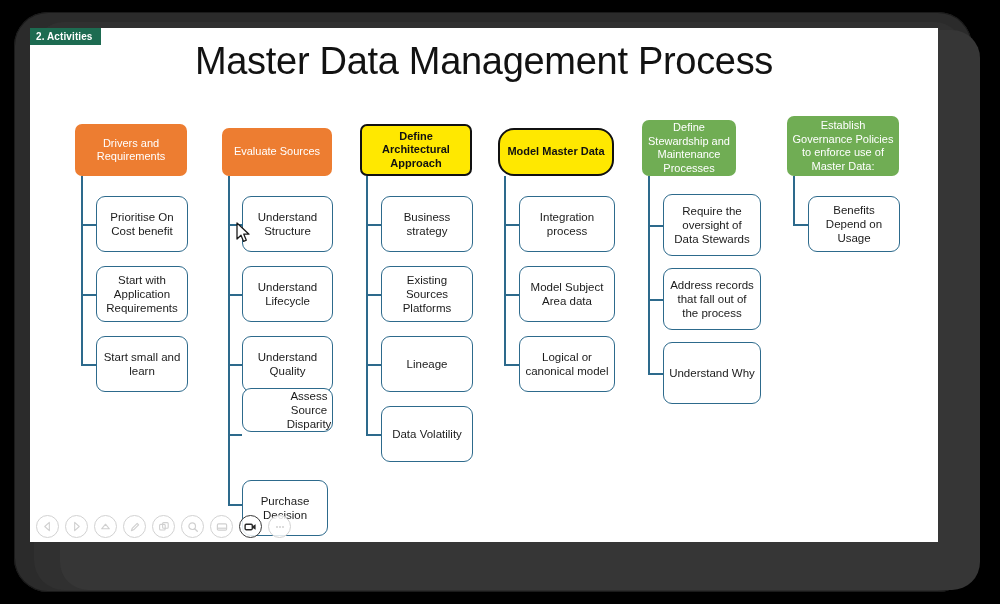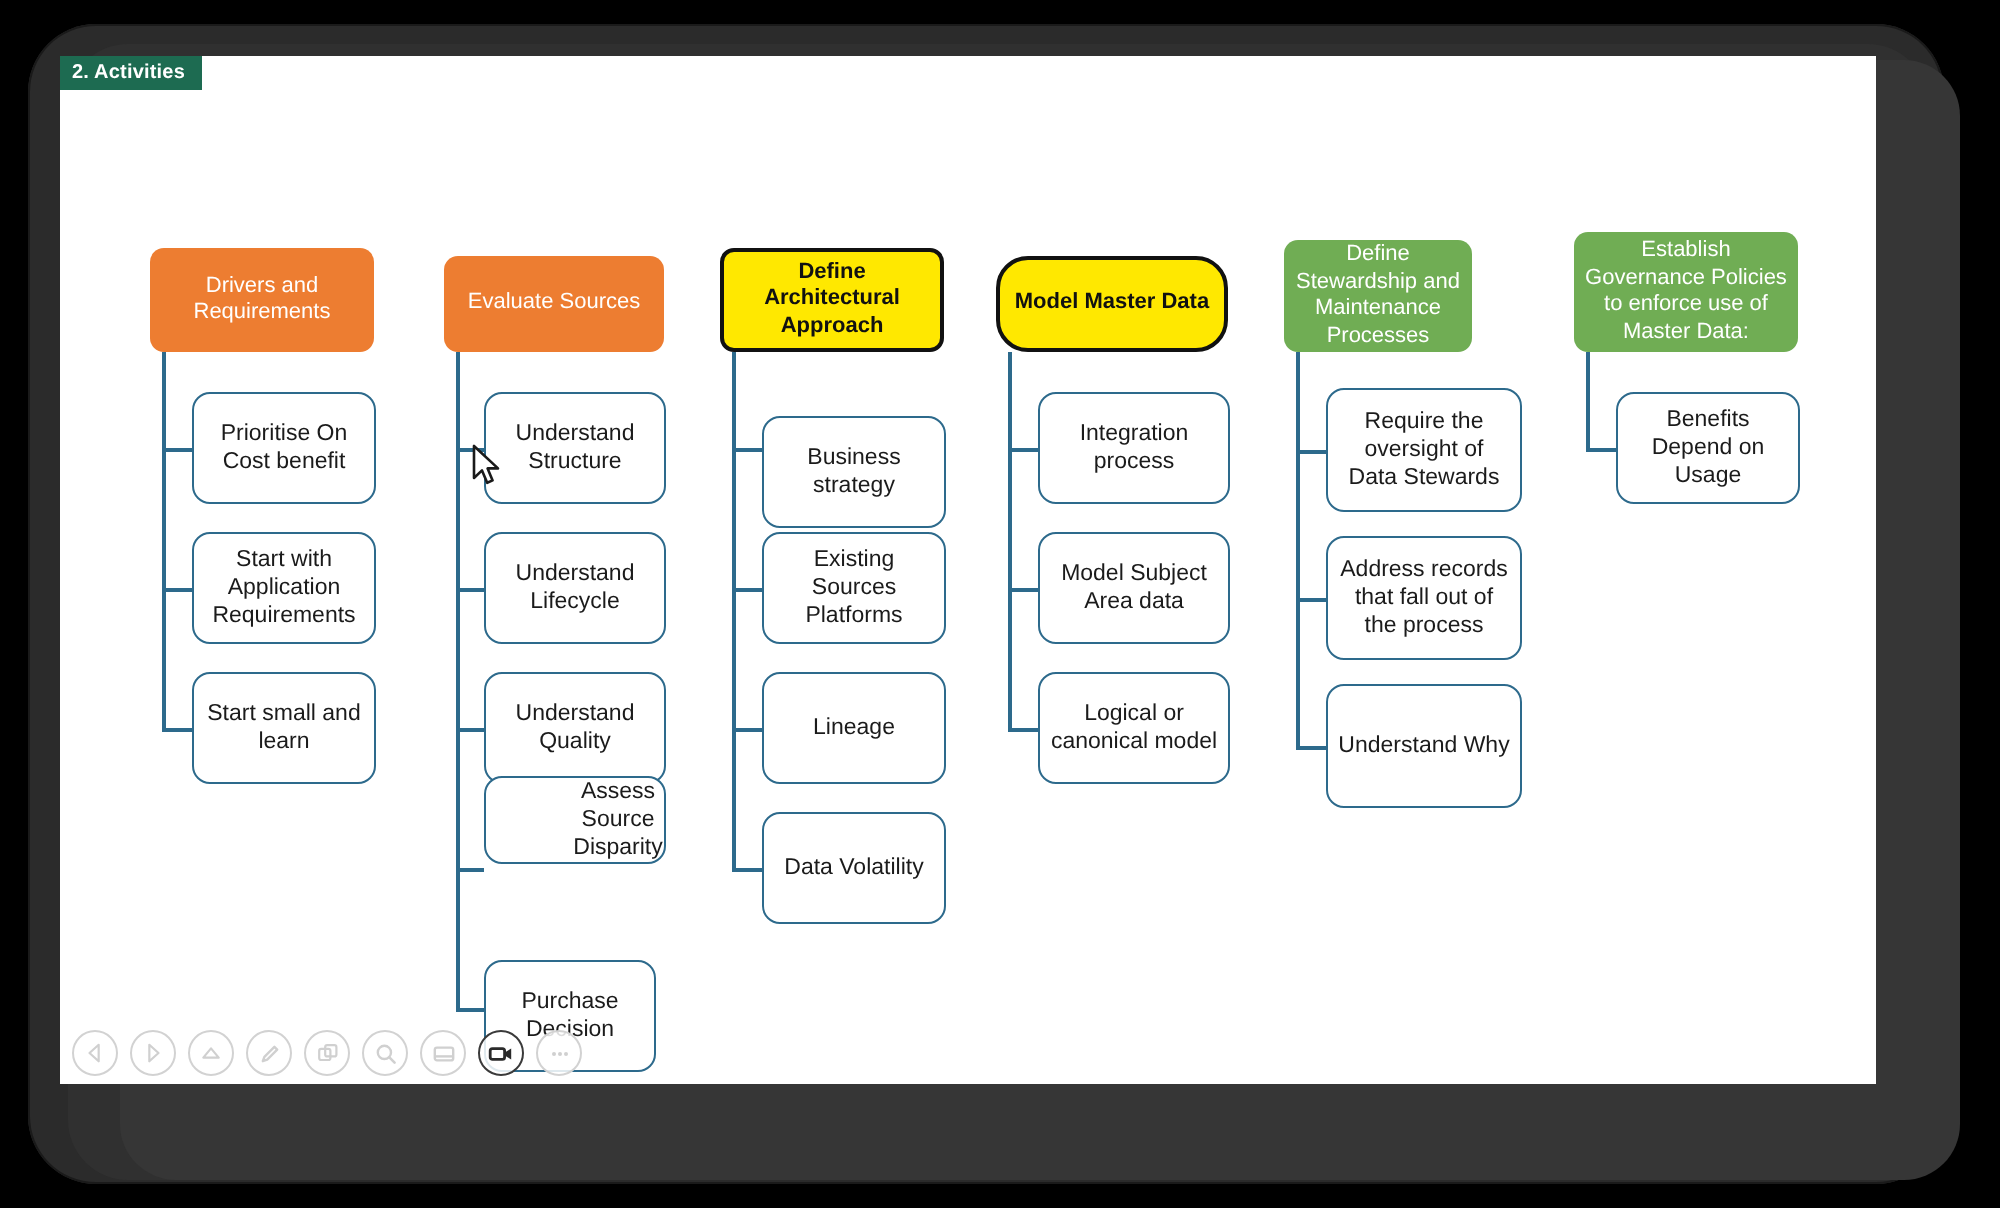--- a/index.html
+++ b/index.html
@@ -176,20 +176,21 @@
   <div class="bezel">
     <div class="bezel-inner">
       <div class="bezel-inner2"></div>
     </div>
   </div>
 
   <div class="slide">
 
     <div class="badge">2. Activities</div>
 
+    <div class="slide-title">Master Data Management Process</div>
 
     <div class="diagram" id="diagram">
         <div class="column" style="left: 0px;">
           <div class="head" style="left: 45px; top: 96px; width: 112px; height: 52px; background: rgb(237, 125, 49); color: rgb(255, 255, 255);">Drivers and Requirements</div>
           <div class="node" style="left: 66px; top: 168px; width: 92px; height: 56px;">Prioritise On Cost benefit</div>
           <div class="node" style="left: 66px; top: 238px; width: 92px; height: 56px;">Start with Application Requirements</div>
           <div class="node" style="left: 66px; top: 308px; width: 92px; height: 56px;">Start small and learn</div>
           <div class="spine" style="left: 51px; top: 148px; height: 188px;"></div>
           <div class="stub" style="left: 51px; top: 196px; width: 15px;"></div>
           <div class="stub" style="left: 51px; top: 266px; width: 15px;"></div>
@@ -204,21 +205,21 @@
           <div class="node" style="left: 212px; top: 452px; width: 86px; height: 56px;">Purchase Decision</div>
           <div class="spine" style="left: 198px; top: 148px; height: 328px;"></div>
           <div class="stub" style="left: 198px; top: 196px; width: 14px;"></div>
           <div class="stub" style="left: 198px; top: 266px; width: 14px;"></div>
           <div class="stub" style="left: 198px; top: 336px; width: 14px;"></div>
           <div class="stub" style="left: 198px; top: 406px; width: 14px;"></div>
           <div class="stub" style="left: 198px; top: 476px; width: 14px;"></div>
         </div>
         <div class="column" style="left: 0px;">
           <div class="head yellow" style="left: 330px; top: 96px; width: 112px; height: 52px; background: rgb(255, 232, 0); color: rgb(17, 17, 17);">Define Architectural Approach</div>
-          <div class="node" style="left: 351px; top: 180px; width: 92px; height: 56px;">Business strategy</div>
+          <div class="node" style="left: 351px; top: 168px; width: 92px; height: 56px;">Business strategy</div>
           <div class="node" style="left: 351px; top: 238px; width: 92px; height: 56px;">Existing Sources Platforms</div>
           <div class="node" style="left: 351px; top: 308px; width: 92px; height: 56px;">Lineage</div>
           <div class="node" style="left: 351px; top: 378px; width: 92px; height: 56px;">Data Volatility</div>
           <div class="spine" style="left: 336px; top: 148px; height: 258px;"></div>
           <div class="stub" style="left: 336px; top: 196px; width: 15px;"></div>
           <div class="stub" style="left: 336px; top: 266px; width: 15px;"></div>
           <div class="stub" style="left: 336px; top: 336px; width: 15px;"></div>
           <div class="stub" style="left: 336px; top: 406px; width: 15px;"></div>
         </div>
         <div class="column" style="left: 0px;">

